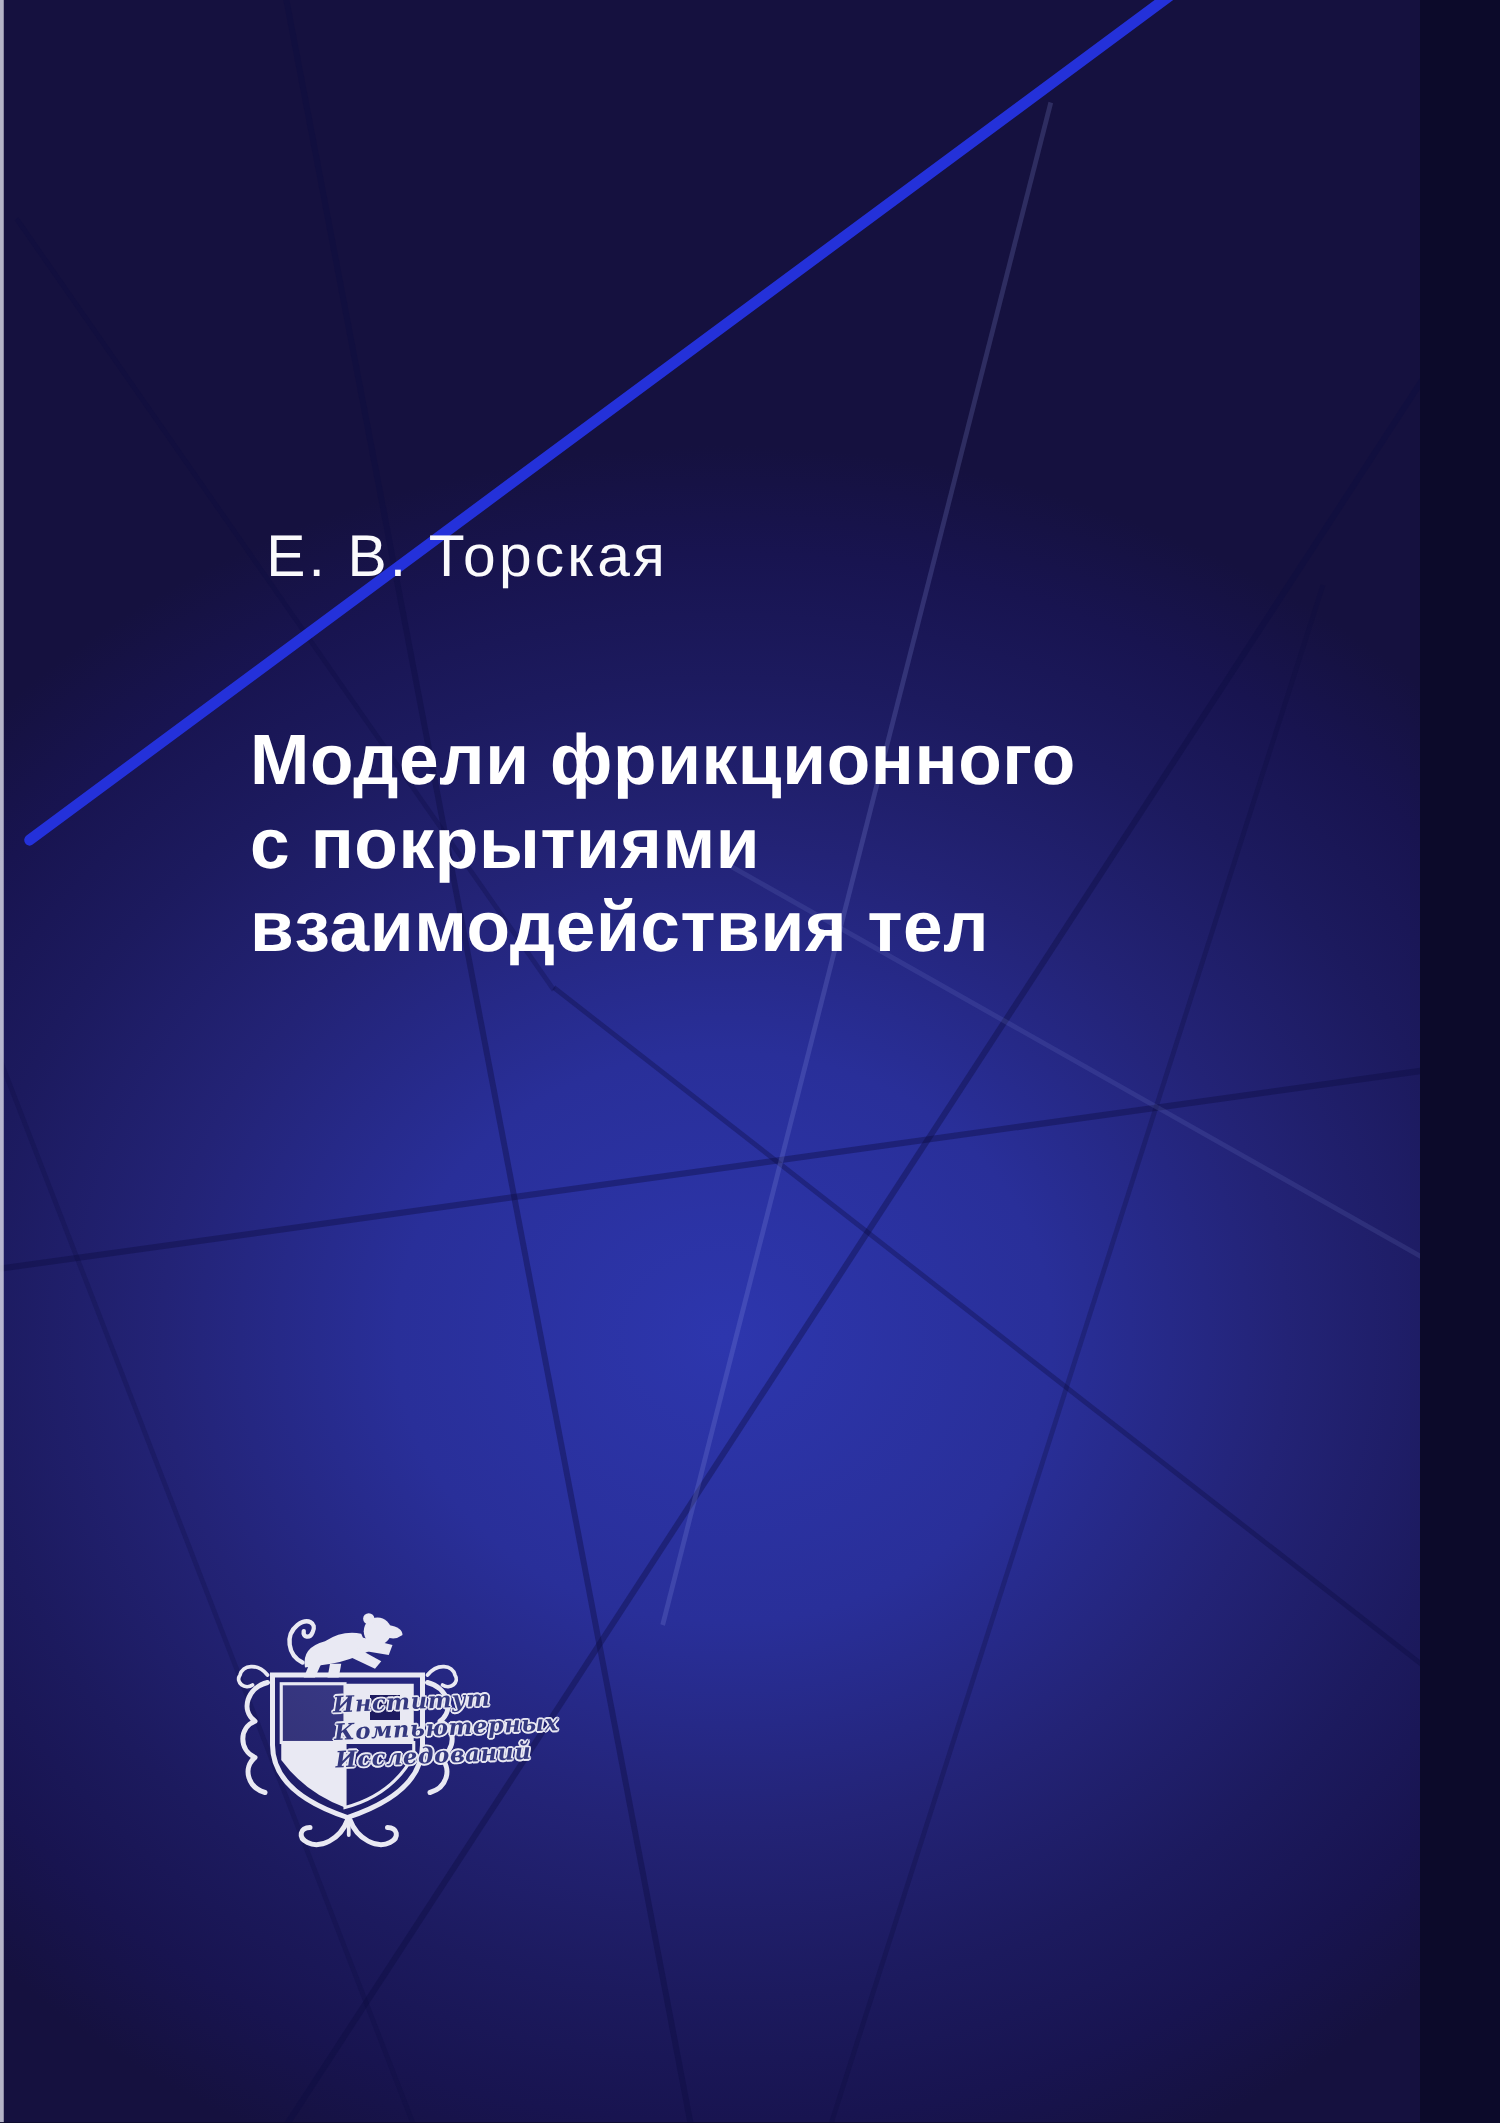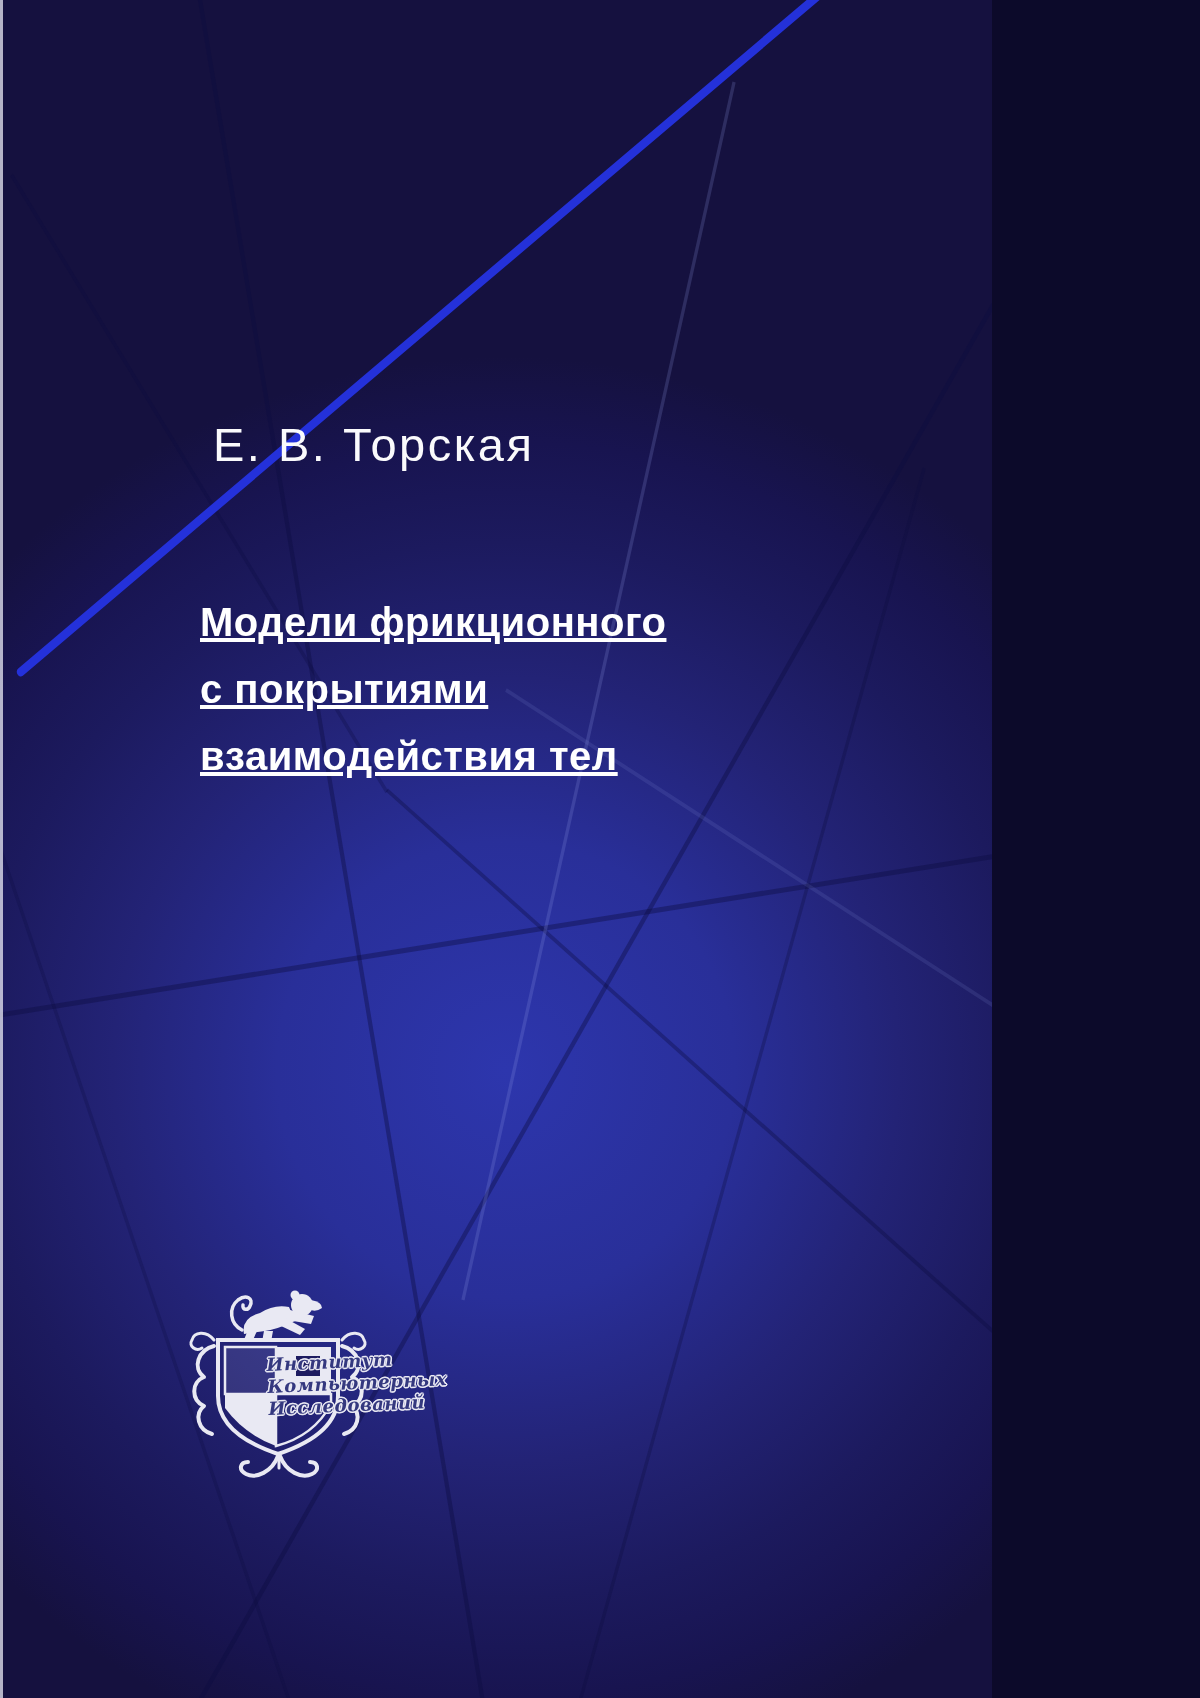--- a/index.html
+++ b/index.html
@@ -1,39 +1,39 @@
 <!DOCTYPE html>
 <html><head>
 <meta charset="utf-8">
 <style>
   html,body{margin:0;padding:0;background:#0c0a2a;}
   .cover{
     position:relative;
-    width:992px;height:1698px;
+    width:1136px;height:1698px;
     overflow:hidden;
     background:
       radial-gradient(ellipse 72% 42% at 51% 63%,
         #2d36ad 0%, #292f99 32%, #232376 55%, #1c1a5e 74%, #181450 88%, #15113f 100%);
     font-family:"Liberation Sans", sans-serif;
   }
   .bg-lines{position:absolute;left:0;top:0;width:100%;height:100%;}
   .page-edge{
     position:absolute;left:0;top:0;width:3px;height:100%;
     background:rgba(235,235,245,0.75);
   }
   .author{
     position:absolute;left:213px;top:415px;
     font-size:47px;line-height:60px;font-weight:500;
     letter-spacing:2.5px;color:#fafafc;
     white-space:nowrap;
   }
   .title{
-    position:absolute;left:200px;top:589px;margin:0;
-    font-size:40px;line-height:67px;font-weight:700;
-    letter-spacing:0.5px;color:#ffffff;text-decoration:underline;
+    position:absolute;left:200px;top:575px;margin:0;
+    font-size:57px;line-height:67px;font-weight:700;
+    letter-spacing:0.5px;color:#ffffff;
   }
   .title span{display:block;white-space:nowrap;}
   .logo{
     position:absolute;left:178px;top:1276px;
     width:260px;height:215px;
   }
   .logo svg{position:absolute;left:0;top:0;}
   .logo-text{
     position:absolute;left:266px;top:1354px;
     transform:rotate(-2.5deg);transform-origin:left top;

